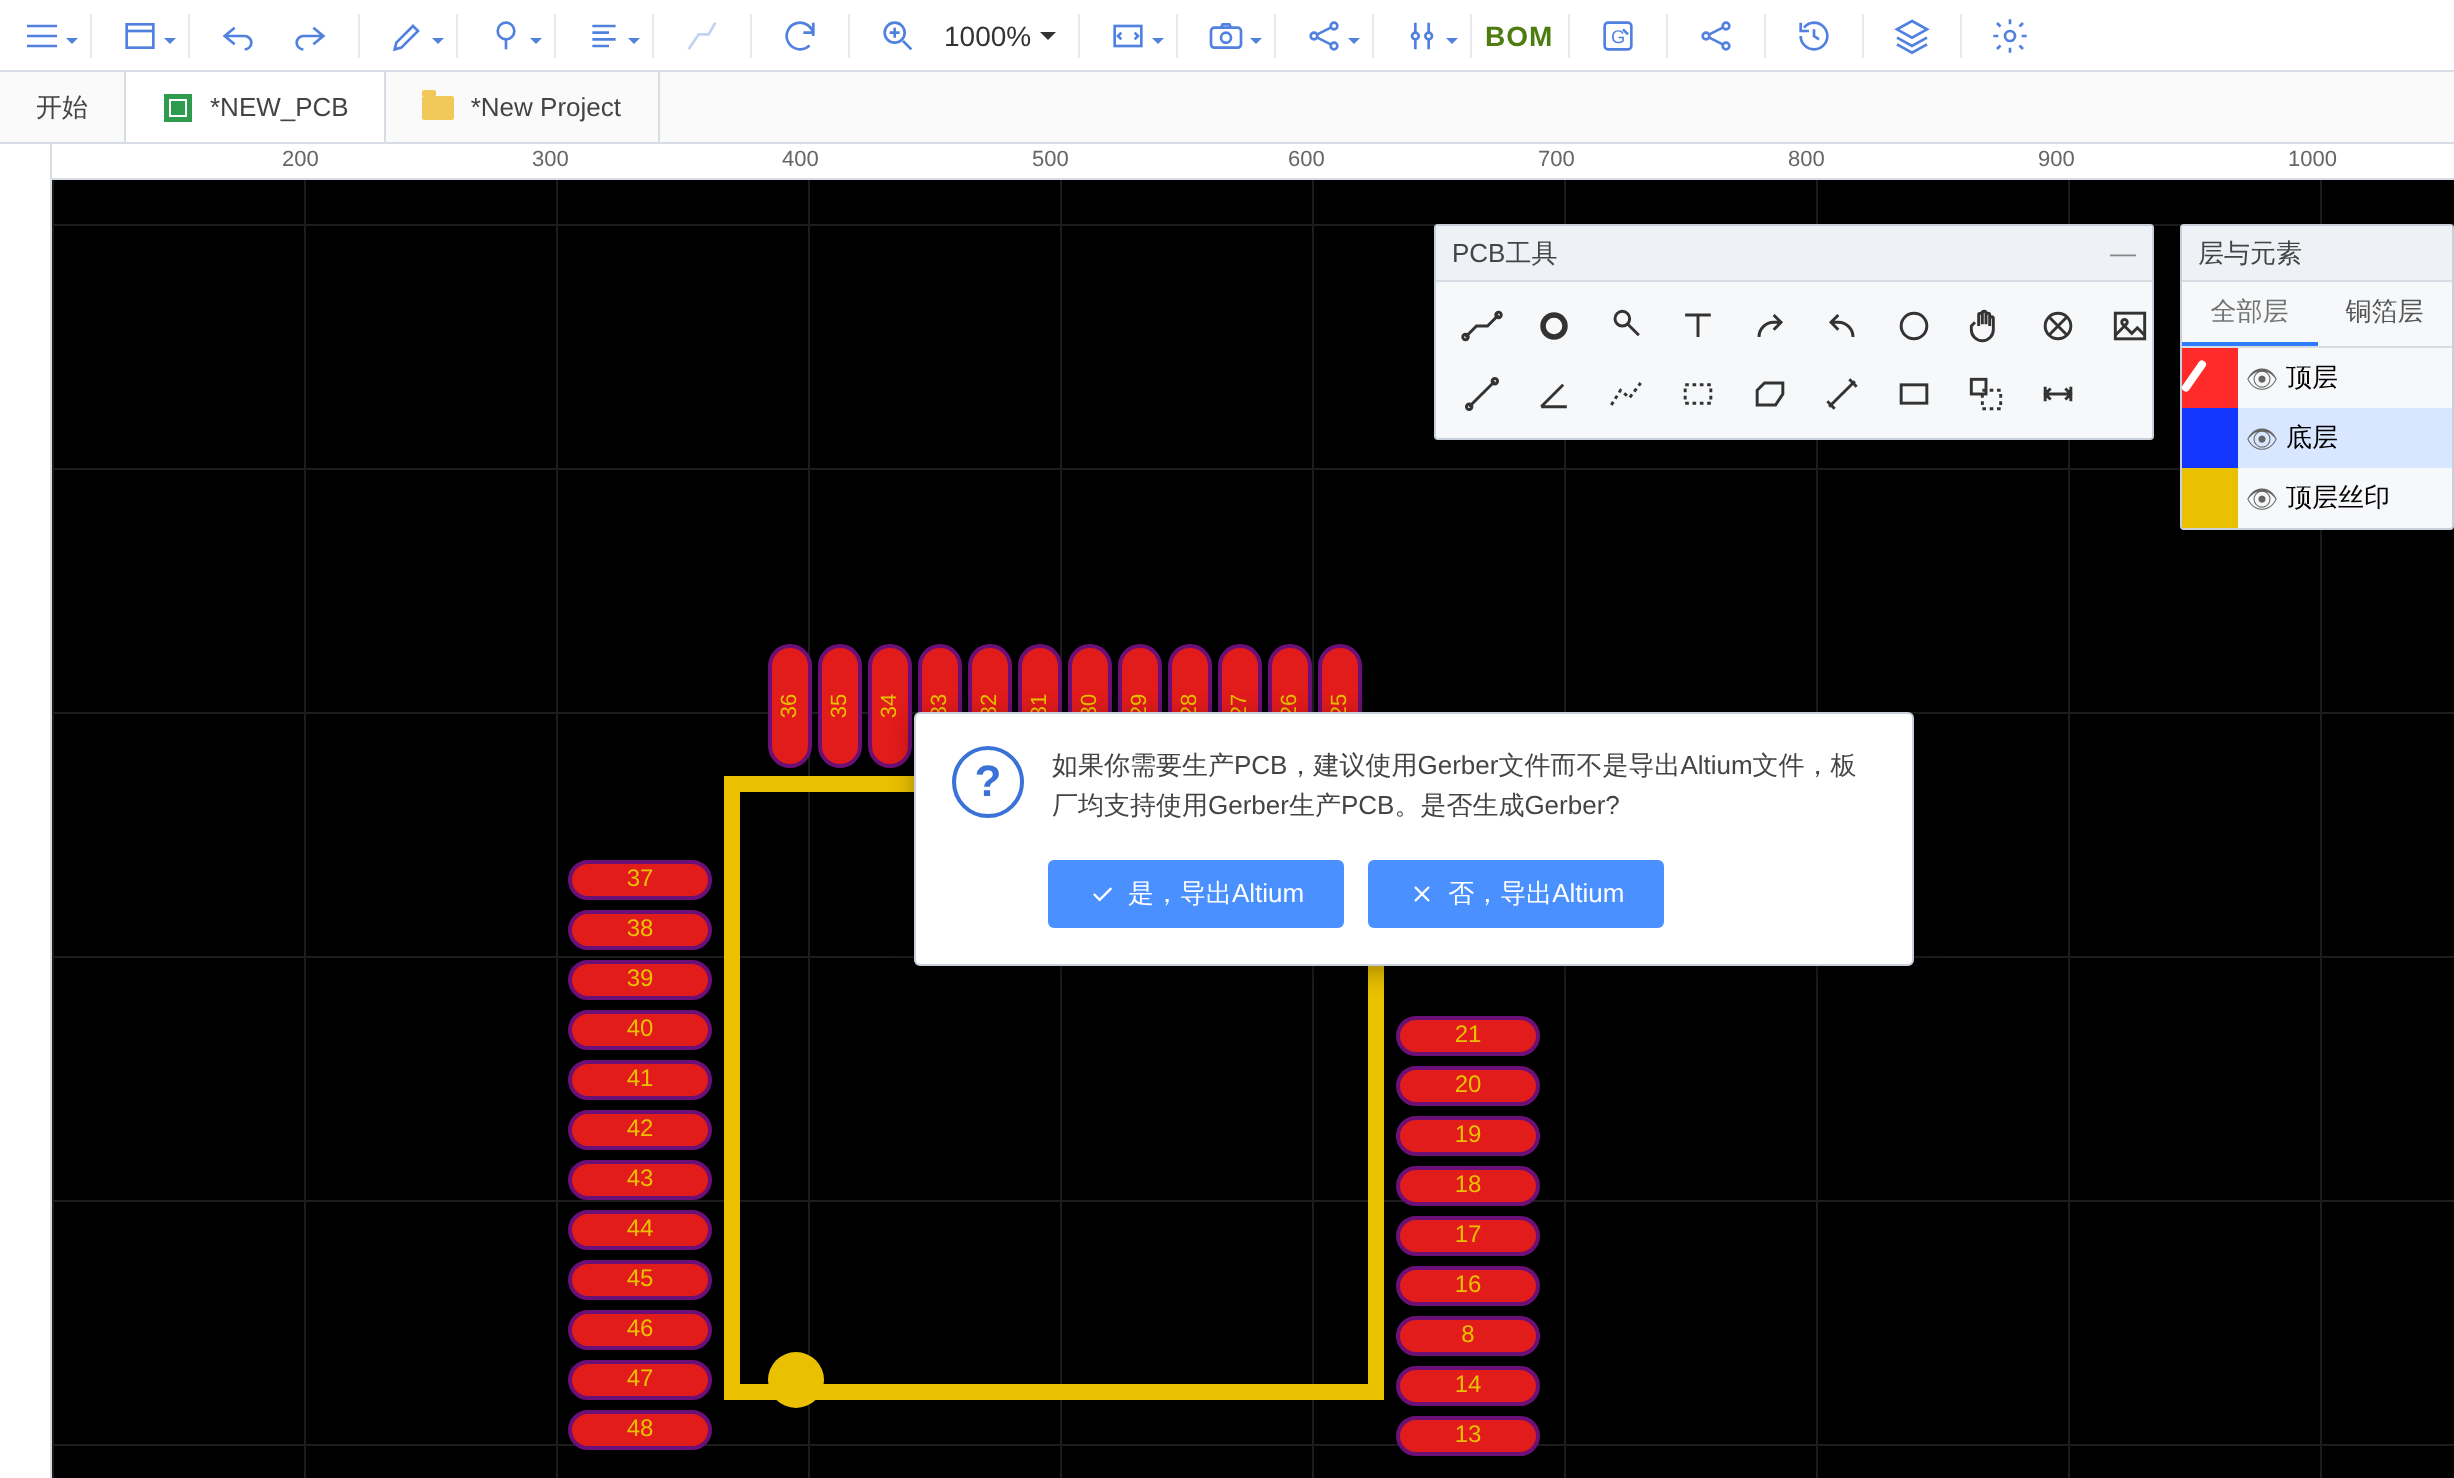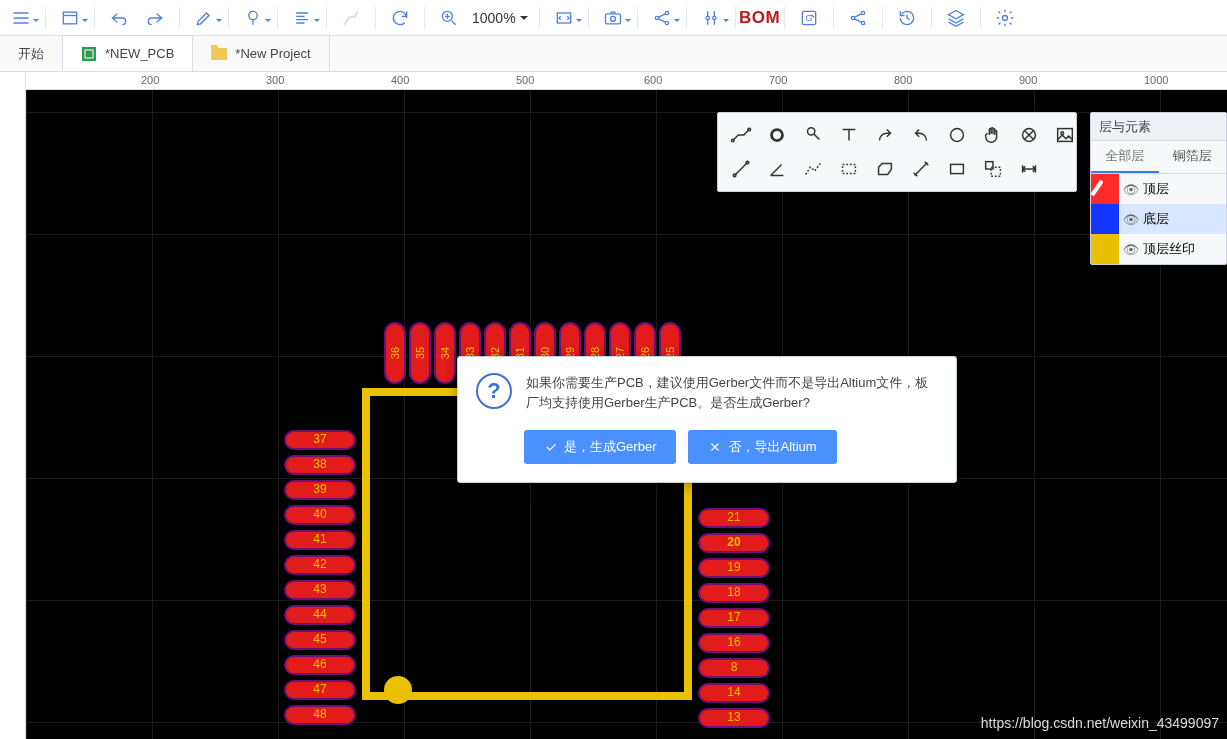--- a/index.html
+++ b/index.html
@@ -5,21 +5,21 @@
 * { margin: 0; padding: 0; box-sizing: border-box; }
 body { font-family: "Microsoft YaHei", Arial, sans-serif; font-size: 13px; background: #fff; overflow: hidden; width: 1227px; height: 739px; position: relative; }
 
 .toolbar { height: 36px; background: #fff; border-bottom: 1px solid #d8dce5; display: flex; align-items: center; padding: 0 6px; gap: 6px; color: #5181de; }
 .toolbar .tool { width: 30px; height: 28px; display:flex; align-items:center; justify-content:center; color:#5181de; cursor:pointer; position:relative; }
 .toolbar .tool svg { width:20px; height:20px; stroke:#5181de; fill:none; stroke-width:1.6; }
 .toolbar .sep { width:1px; height:22px; background:#e6e8ef; margin:0 3px; }
 .toolbar .dd::after { content:""; position:absolute; right:-3px; top:55%; border:3px solid transparent; border-top-color:#5181de; }
 .toolbar .zoom-text { color:#333; font-size:14px; white-space:nowrap; padding:0 2px; display:flex; align-items:center; }
 .toolbar .zoom-text::after { content:""; margin-left:4px; border:4px solid transparent; border-top-color:#333; margin-top:4px; }
-.toolbar .bom { font-size:17px; font-weight:600; letter-spacing:0.5px; color:#b91c1c; }
+.toolbar .bom { font-size:14px; font-weight:600; letter-spacing:0.5px; color:#4d7c0f; }
 
 .tabs { height: 36px; background:#fafafa; border-bottom: 1px solid #d8dce5; display:flex; align-items:stretch; }
 .tab { display:flex; align-items:center; padding:0 18px; border-right:1px solid #d8dce5; color:#444; cursor:pointer; gap:8px; }
 .tab.active { background:#fff; }
 .tab .ico-folder { width:16px; height:12px; background:#f2c85a; border-radius:1px; position:relative; }
 .tab .ico-folder::before { content:""; position:absolute; left:0; top:-3px; width:7px; height:3px; background:#f2c85a; border-radius:1px 1px 0 0; }
 .tab .ico-pcb { width:16px; height:16px; display:inline-flex; align-items:center; justify-content:center; }
 .tab .ico-pcb svg { width:16px; height:16px; }
 
 .workspace { position:absolute; left:0; top:72px; right:0; bottom:0; background:#fff; display:flex; }
@@ -360,21 +360,21 @@
             </div>
             <div class="pad-side" style="left: -72px; top: 335px;">
               <span class="num">48</span>
             </div>
           </div>
 
         <div id="pads-right">
             <div class="pad-side" style="left: 342px; top: 138px;">
               <span class="num">21</span>
             </div>
-            <div class="pad-side" style="left: 342px; top: 163px; font-weight: bold;">
+            <div class="pad-side" style="left: 342px; top: 163px;">
               <span class="num">20</span>
             </div>
             <div class="pad-side" style="left: 342px; top: 188px;">
               <span class="num">19</span>
             </div>
             <div class="pad-side" style="left: 342px; top: 213px;">
               <span class="num">18</span>
             </div>
             <div class="pad-side" style="left: 342px; top: 238px;">
               <span class="num">17</span>
@@ -387,26 +387,29 @@
             </div>
             <div class="pad-side" style="left: 342px; top: 313px;">
               <span class="num">14</span>
             </div>
             <div class="pad-side" style="left: 342px; top: 338px;">
               <span class="num">13</span>
             </div>
           </div>
       </div>
 
-      <div class="watermark">https://blog.csdn.net/weixin_43499097</div>
     </div>
   </div>
 </div>
 
 <div class="panel pcb-tools">
+  <div class="titlebar">
+    <span>PCB工具</span>
+    <span class="min">—</span>
+  </div>
   <div class="tool-grid">
     <div class="t">
         <svg viewBox="0 0 24 24">
           <path d="M3 18l6-6h6l6-6"></path>
           <circle cx="3" cy="18" r="1.5"></circle>
           <circle cx="21" cy="6" r="1.5"></circle>
         </svg>
       </div>
     <div class="t">
         <svg viewBox="0 0 24 24">
@@ -537,21 +540,21 @@
 <div class="dialog">
   <div class="body">
     <div class="qicon">?</div>
     <div class="msg">如果你需要生产PCB，建议使用Gerber文件而不是导出Altium文件，板厂均支持使用Gerber生产PCB。是否生成Gerber?</div>
   </div>
   <div class="btns">
     <button class="btn">
       <svg viewBox="0 0 24 24">
           <path d="M5 12l5 5L20 7"></path>
         </svg>
-      <span>是，生成Gerber</span>
+      <span>是，导出Altium</span>
     </button>
     <button class="btn">
       <svg viewBox="0 0 24 24">
           <path d="M6 6l12 12M18 6L6 18"></path>
         </svg>
       <span>否，导出Altium</span>
     </button>
   </div>
 </div>
 

